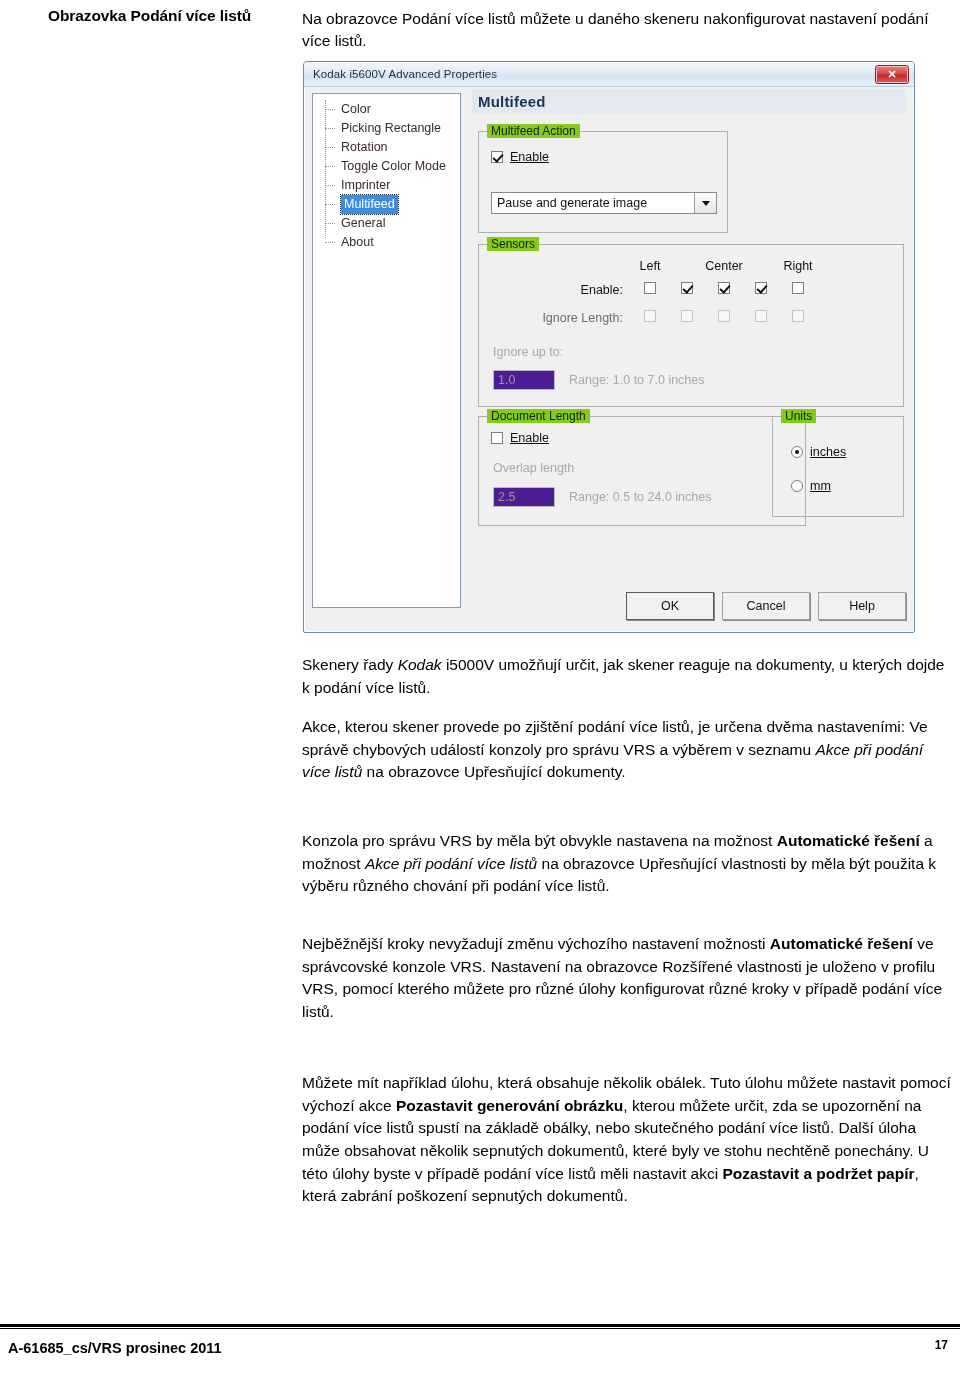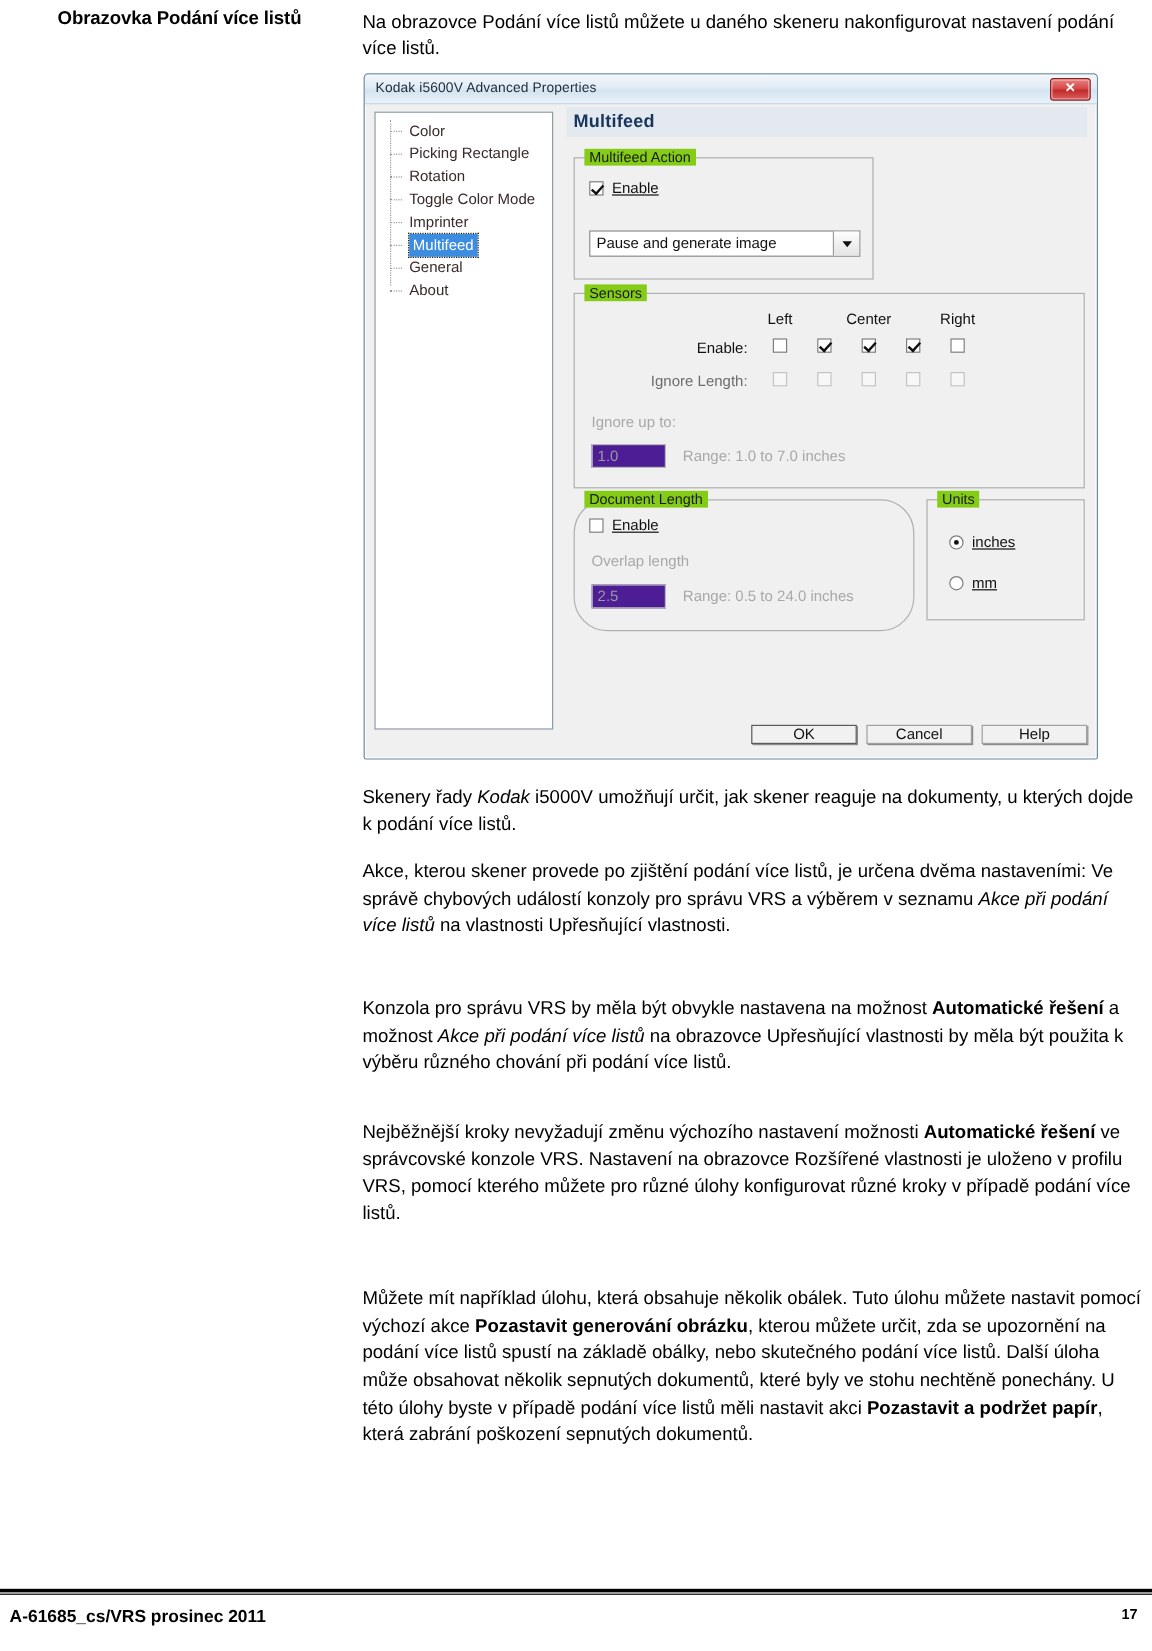--- a/index.html
+++ b/index.html
@@ -169,21 +169,21 @@
     background: #84cc16;
     padding: 0 4px;
     font-size: 12px;
     color: #1a1a1a;
     white-space: nowrap;
   }
 
   #grp-multifeed-action { left: 6px;   top: 42px;  width: 250px; height: 102px; }
   #grp-ultrasonic      { left: 272px; top: 42px;  width: 160px; height: 102px; }
   #grp-sensors         { left: 6px;   top: 155px; width: 426px; height: 163px; }
-  #grp-doclen          { left: 6px;   top: 327px; width: 284px; height: 110px; border-radius: 28px; }
+  #grp-doclen          { left: 6px;   top: 327px; width: 328px; height: 110px; }
   #grp-units           { left: 300px; top: 327px; width: 132px; height: 101px; }
 
   
   .cb {
     display: inline-block;
     width: 12px;
     height: 12px;
     border: 1px solid #7d7d7d;
     background: #ffffff;
     box-sizing: border-box;
@@ -317,21 +317,21 @@
   
   .btn-row {
     position: absolute;
     right: 8px;
     bottom: 12px;
     display: flex;
     gap: 8px;
   }
   .btn {
     width: 88px;
-    height: 16px;
+    height: 28px;
     background: #f1f1f1;
     border: 1px solid #a0a0a0;
     box-shadow: 1px 1px 0 #8a8a8a;
     font-size: 12.5px;
     color: #111;
     display: flex;
     align-items: center;
     justify-content: center;
     cursor: pointer;
     box-sizing: border-box;
@@ -478,21 +478,21 @@
       <div class="btn default">OK</div>
       <div class="btn">Cancel</div>
       <div class="btn">Help</div>
     </div>
 
   </div>
 </div>
 
 <div class="body-para" style="top:654px;"><span>Skenery řady </span><i>Kodak</i><span> i5000V umožňují určit, jak skener reaguje na dokumenty, u kterých dojde k podání více listů.</span></div>
 
-<div class="body-para" style="top:716px;"><span>Akce, kterou skener provede po zjištění podání více listů, je určena dvěma nastaveními: Ve správě chybových událostí konzoly pro správu VRS a výběrem v seznamu </span><i>Akce při podání více listů</i><span> na vlastnosti Upřesňující vlastnosti.</span></div>
+<div class="body-para" style="top:716px;"><span>Akce, kterou skener provede po zjištění podání více listů, je určena dvěma nastaveními: Ve správě chybových událostí konzoly pro správu VRS a výběrem v seznamu </span><i>Akce při podání více listů</i><span> na obrazovce Upřesňující dokumenty.</span></div>
 
 <div class="body-para" style="top:830px;"><span>Konzola pro správu VRS by měla být obvykle nastavena na možnost </span><b>Automatické řešení</b><span> a možnost </span><i>Akce při podání více listů</i><span> na obrazovce Upřesňující vlastnosti by měla být použita k výběru různého chování při podání více listů.</span></div>
 
 <div class="body-para" style="top:933px;"><span>Nejběžnější kroky nevyžadují změnu výchozího nastavení možnosti </span><b>Automatické řešení</b><span> ve správcovské konzole VRS. Nastavení na obrazovce Rozšířené vlastnosti je uloženo v profilu VRS, pomocí kterého můžete pro různé úlohy konfigurovat různé kroky v případě podání více listů.</span></div>
 
 <div class="body-para" style="top:1072px;"><span>Můžete mít například úlohu, která obsahuje několik obálek. Tuto úlohu můžete nastavit pomocí výchozí akce </span><b>Pozastavit generování obrázku</b><span>, kterou můžete určit, zda se upozornění na podání více listů spustí na základě obálky, nebo skutečného podání více listů. Další úloha může obsahovat několik sepnutých dokumentů, které byly ve stohu nechtěně ponechány. U této úlohy byste v případě podání více listů měli nastavit akci </span><b>Pozastavit a podržet papír</b><span>, která zabrání poškození sepnutých dokumentů.</span></div>
 
 <div id="footer-rule"></div>
 <div id="footer-left">A-61685_cs/VRS  prosinec 2011</div>
 <div id="footer-right">17</div>

